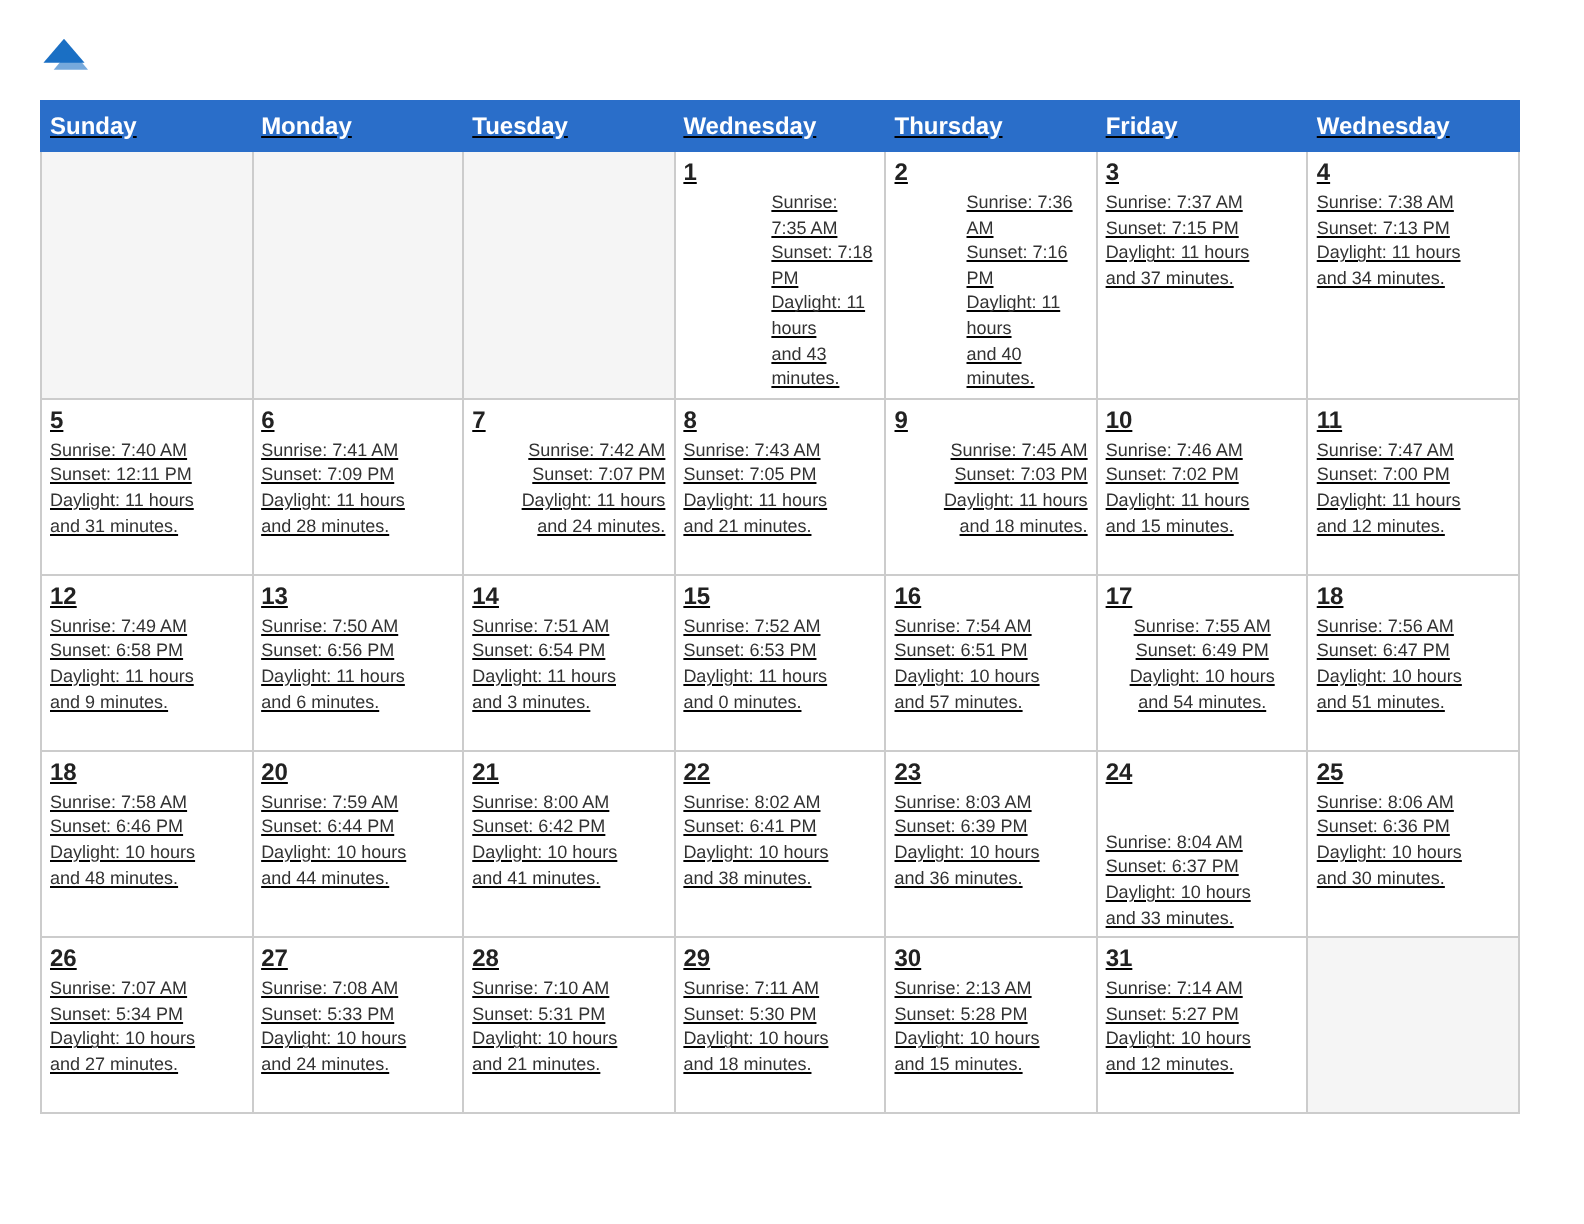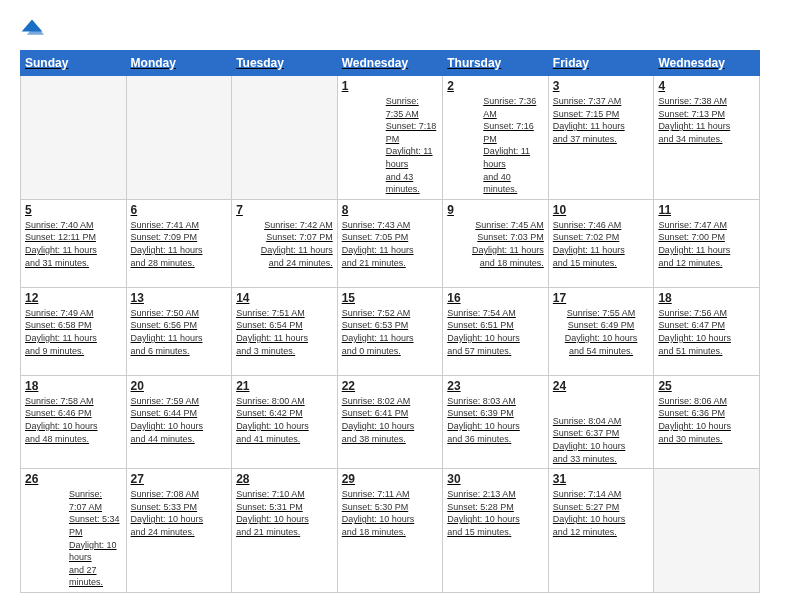--- a/index.html
+++ b/index.html
@@ -317,21 +317,21 @@
             <span class="day-number">25</span>
             <div class="day-info" style="white-space: pre-line;">Sunrise: 8:06 AM
 Sunset: 6:36 PM
 Daylight: 10 hours
 and 30 minutes.</div>
           </td>
         </tr>
         <tr>
           <td>
             <span class="day-number">26</span>
-            <div class="day-info" style="white-space: pre-line; margin-left: 44px;">Sunrise: 7:07 AM
+            <div class="day-info" style="white-space: pre-line;">Sunrise: 7:07 AM
 Sunset: 5:34 PM
 Daylight: 10 hours
 and 27 minutes.</div>
           </td>
           <td>
             <span class="day-number">27</span>
             <div class="day-info" style="white-space: pre-line;">Sunrise: 7:08 AM
 Sunset: 5:33 PM
 Daylight: 10 hours
 and 24 minutes.</div>

